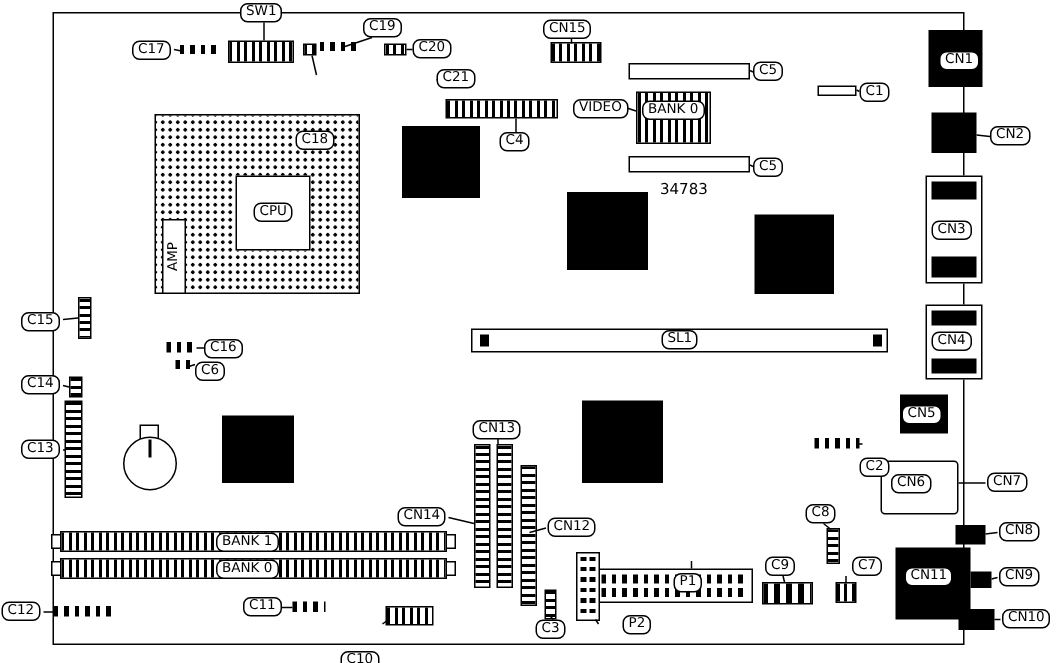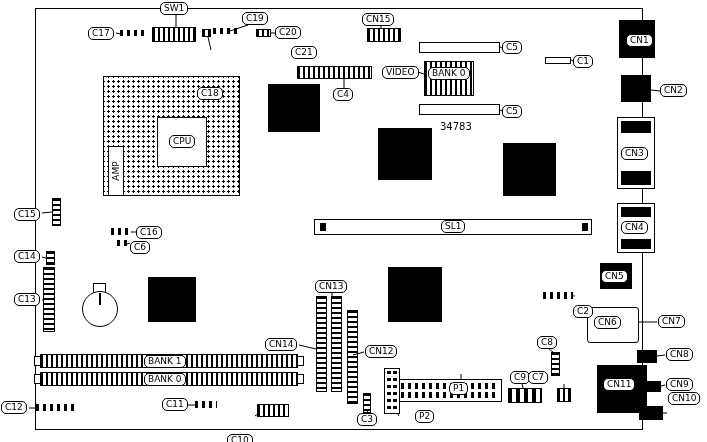--- a/index.html
+++ b/index.html
@@ -180,23 +180,23 @@
   <div class="lbl" style="left:594px;top:316px;">CN6</div>
   <div class="lbl" style="left:658px;top:315px;">CN7</div>
   <div class="lbl" style="left:265px;top:338px;">CN14</div>
   <div class="lbl" style="left:365px;top:345px;">CN12</div>
   <div class="lbl" style="left:537px;top:336px;">C8</div>
   <div class="lbl" style="left:666px;top:348px;">CN8</div>
   <div class="lbl" style="left:144px;top:355px;">BANK 1</div>
   <div class="lbl" style="left:144px;top:373px;">BANK 0</div>
   <div class="lbl" style="left:449px;top:382px;">P1</div>
   <div class="lbl" style="left:510px;top:371px;">C9</div>
-  <div class="lbl" style="left:528px;top:371px;">C7</div>
+  <div class="lbl" style="left:568px;top:371px;">C7</div>
   <div class="lbl" style="left:603px;top:378px;">CN11</div>
   <div class="lbl" style="left:666px;top:378px;">CN9</div>
   <div class="lbl" style="left:1px;top:401px;">C12</div>
   <div class="lbl" style="left:162px;top:398px;">C11</div>
   <div class="lbl" style="left:227px;top:434px;text-align:right;">C10</div>
   <div class="lbl" style="left:357px;top:413px;">C3</div>
   <div class="lbl" style="left:399px;top:410px;margin-left:16px;">P2</div>
-  <div class="lbl" style="left:668px;top:392px;">CN10</div>
+  <div class="lbl" style="left:668px;top:406px;">CN10</div>
 
 </div>
 
 </body></html>

